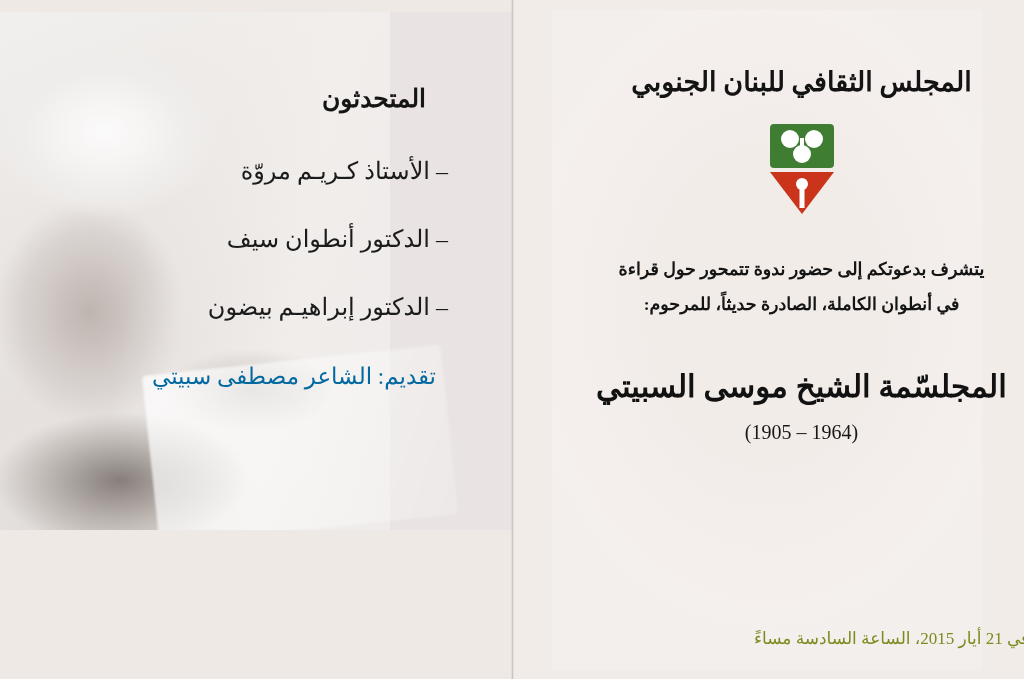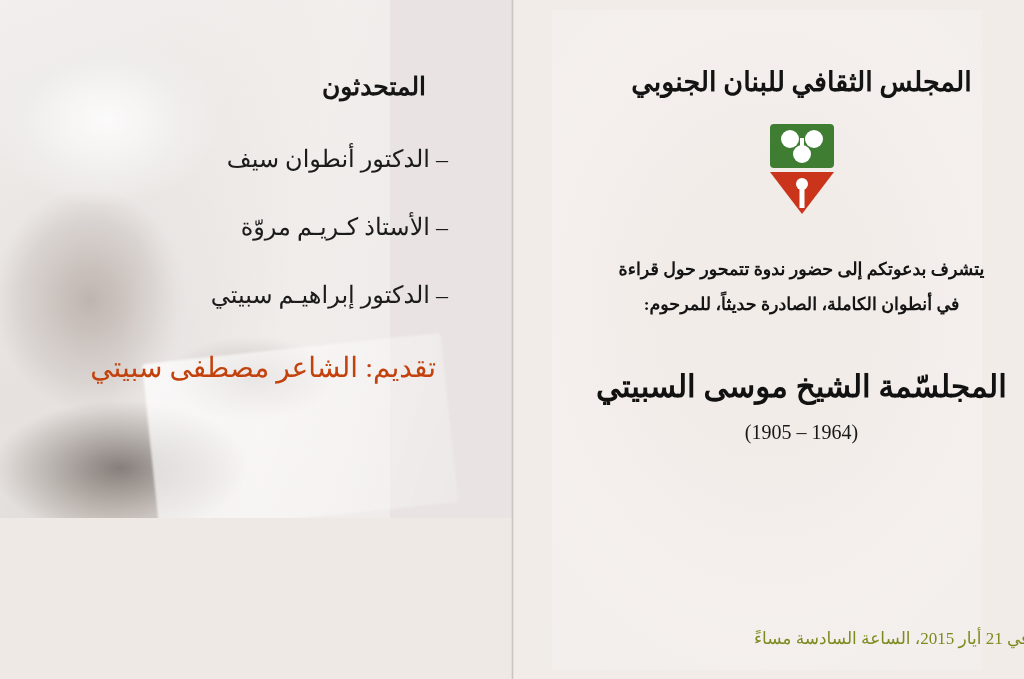--- a/index.html
+++ b/index.html
@@ -14,21 +14,21 @@
     position: relative;
     width: 1024px;
     height: 679px;
     overflow: hidden;
     background: #efe9e6;
   }
 
   
   .left-panel {
     position: absolute;
-    top: 0;
+    top: 12px;
     left: 0;
     width: 512px;
     height: 518px;
     overflow: hidden;
     background: #e9e4e3;
   }
   
   .left-portrait {
     position: absolute;
     top: 0;
@@ -92,22 +92,22 @@
     padding: 0;
   }
   .speakers-list li {
     font-size: 24px;
     color: #1b1b1b;
     margin: 0 18px 40px 0;
     white-space: nowrap;
   }
   .presenter {
     margin: 42px 30px 0 0;
-    font-size: 28px;
-    color: #c2410c;
+    font-size: 23px;
+    color: #0369a1;
   }
 
   
   .right-panel {
     position: absolute;
     top: 0;
     left: 512px;
     width: 579px;
     height: 679px;
     overflow: hidden;
@@ -215,23 +215,23 @@
 
   <div class="left-panel">
     <div class="left-portrait"></div>
     <div class="left-desk"></div>
     <div class="left-page"></div>
 
     <div class="left-content">
       <div class="speakers-title">المتحدثون</div>
 
       <ul class="speakers-list">
+        <li>– الأستاذ كـريـم مروّة</li>
         <li>– الدكتور أنطوان سيف</li>
-        <li>– الأستاذ كـريـم مروّة</li>
-        <li>– الدكتور إبراهيـم سبيتي</li>
+        <li>– الدكتور إبراهيـم بيضون</li>
       </ul>
 
       <div class="presenter">تقديم:  الشاعر مصطفى سبيتي</div>
     </div>
   </div>
 
   <div class="right-panel">
     <div class="right-portrait"></div>
 
     <div class="right-content">

